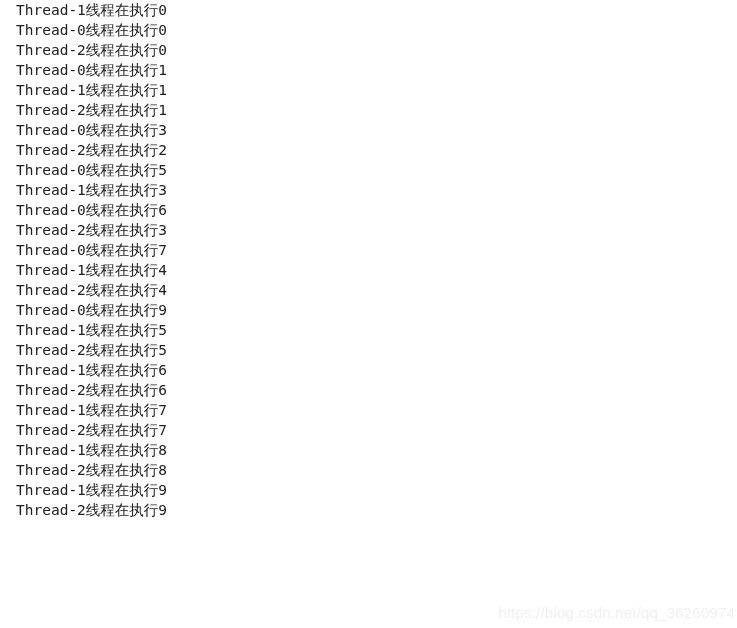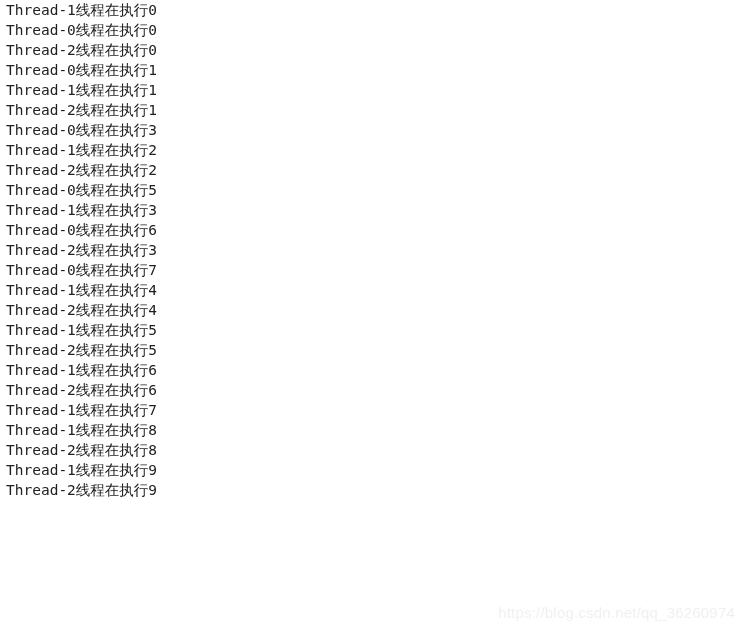--- a/index.html
+++ b/index.html
@@ -25,21 +25,21 @@
     margin: 0;
   }
 
   .console-line {
     font-family: "DejaVu Sans Mono", "Liberation Mono", monospace;
     font-size: 14.5px;
     line-height: 20px;
     height: 20px;
     color: #202020;
     white-space: pre;
-    padding-left: 6px;
+    padding-left: 16px;
     letter-spacing: 0px;
     -webkit-font-smoothing: subpixel-antialiased;
   }
 
   #watermark {
     position: absolute;
     right: 2px;
     bottom: 6px;
     font-family: "Liberation Sans", "DejaVu Sans", sans-serif;
     font-size: 15px;
@@ -54,33 +54,34 @@
 <body>
 
 <div id="console-output">
     <div class="console-line">Thread-1线程在执行0</div>
     <div class="console-line">Thread-0线程在执行0</div>
     <div class="console-line">Thread-2线程在执行0</div>
     <div class="console-line">Thread-0线程在执行1</div>
     <div class="console-line">Thread-1线程在执行1</div>
     <div class="console-line">Thread-2线程在执行1</div>
     <div class="console-line">Thread-0线程在执行3</div>
-    <div class="console-line">Thread-1线程在执行2</div>
     <div class="console-line">Thread-2线程在执行2</div>
     <div class="console-line">Thread-0线程在执行5</div>
     <div class="console-line">Thread-1线程在执行3</div>
     <div class="console-line">Thread-0线程在执行6</div>
     <div class="console-line">Thread-2线程在执行3</div>
     <div class="console-line">Thread-0线程在执行7</div>
     <div class="console-line">Thread-1线程在执行4</div>
     <div class="console-line">Thread-2线程在执行4</div>
+    <div class="console-line">Thread-0线程在执行9</div>
     <div class="console-line">Thread-1线程在执行5</div>
     <div class="console-line">Thread-2线程在执行5</div>
     <div class="console-line">Thread-1线程在执行6</div>
     <div class="console-line">Thread-2线程在执行6</div>
     <div class="console-line">Thread-1线程在执行7</div>
+    <div class="console-line">Thread-2线程在执行7</div>
     <div class="console-line">Thread-1线程在执行8</div>
     <div class="console-line">Thread-2线程在执行8</div>
     <div class="console-line">Thread-1线程在执行9</div>
     <div class="console-line">Thread-2线程在执行9</div>
   </div>
 
 <div id="watermark">https://blog.csdn.net/qq_36260974</div>
 
 </body></html>

